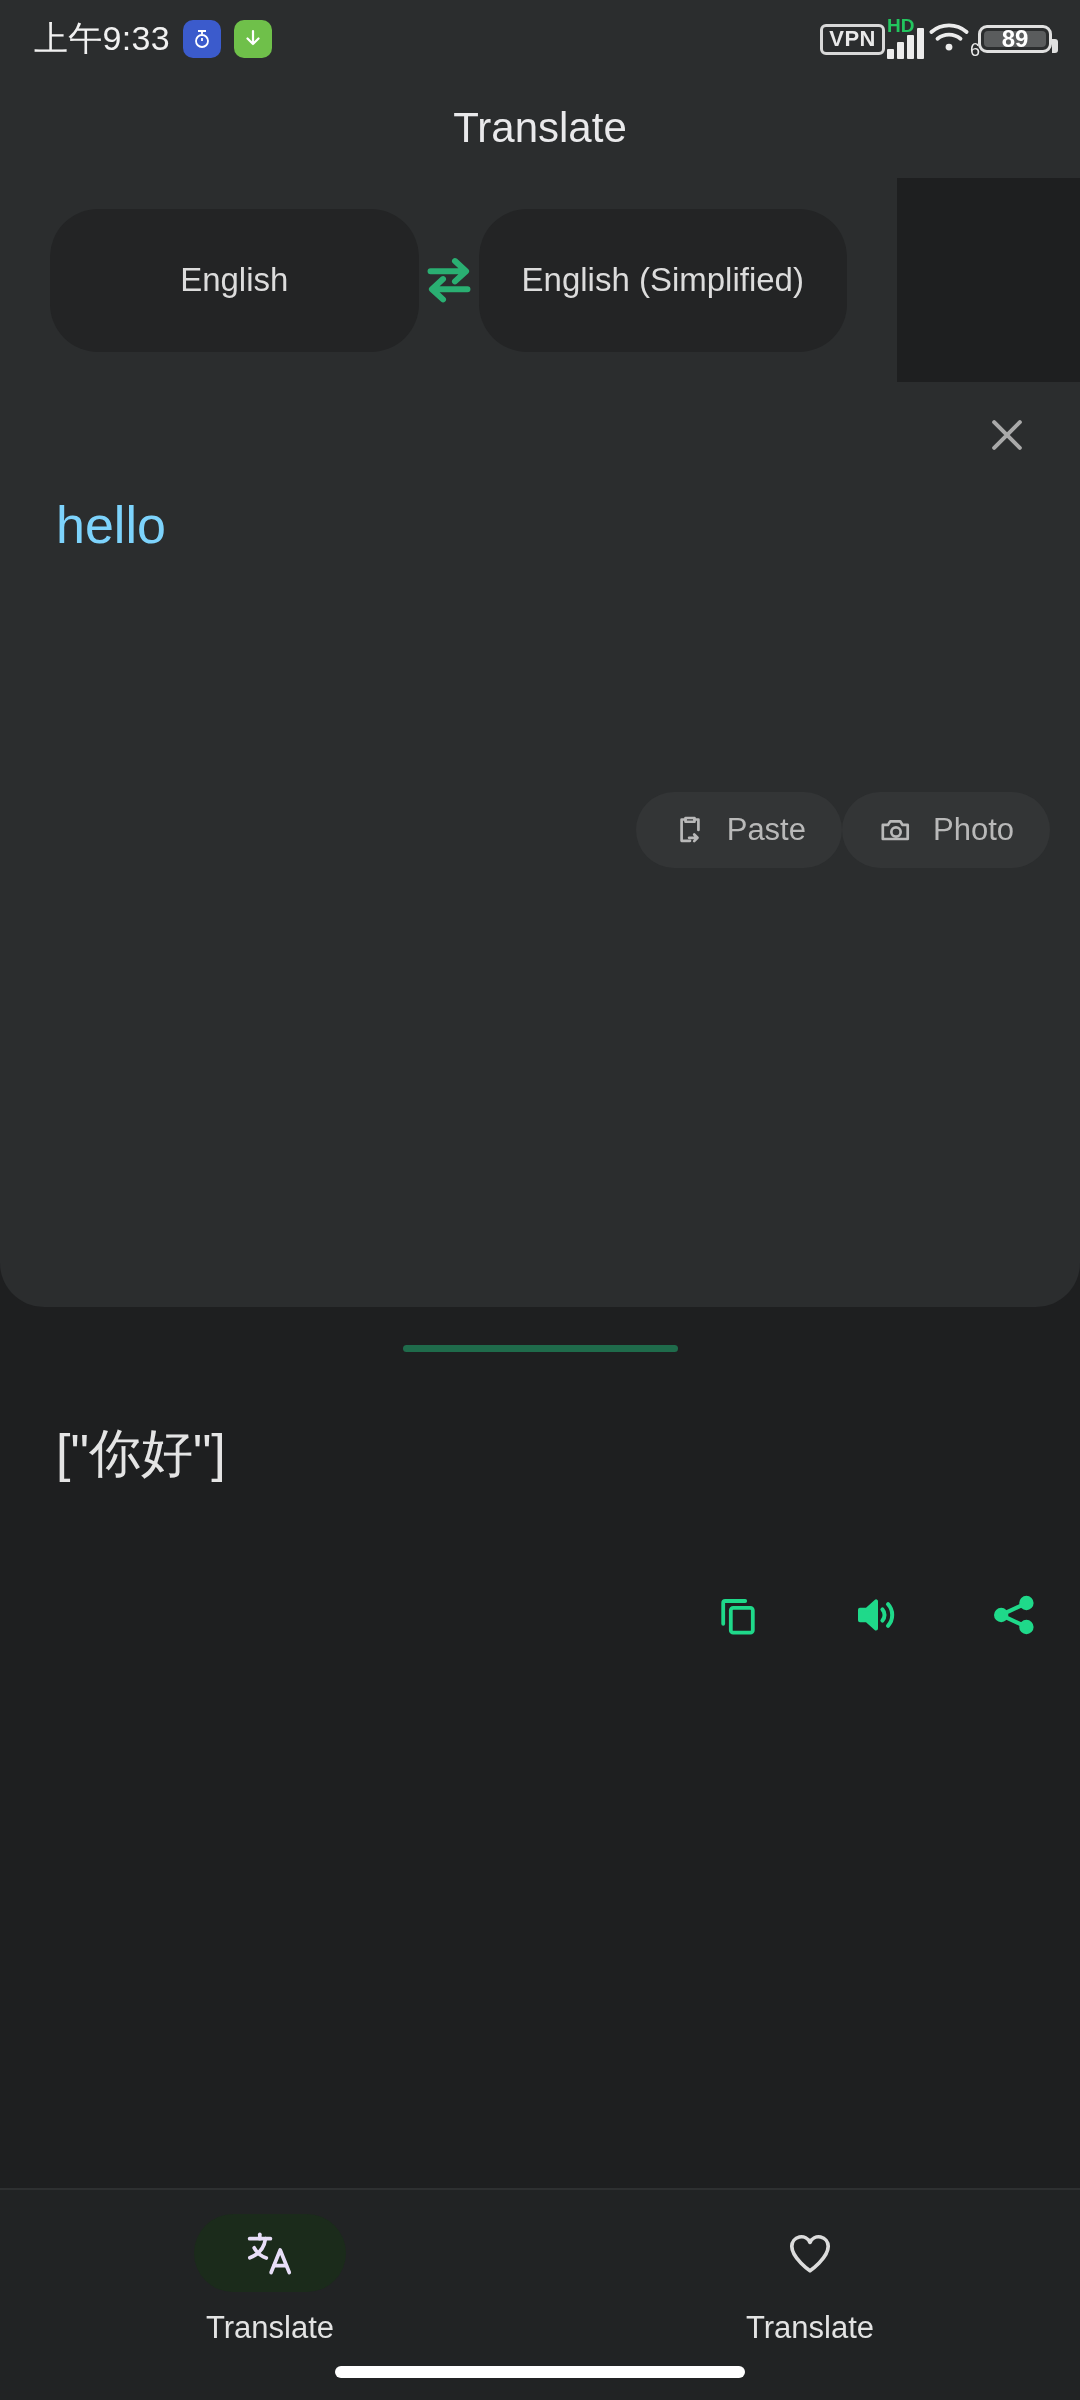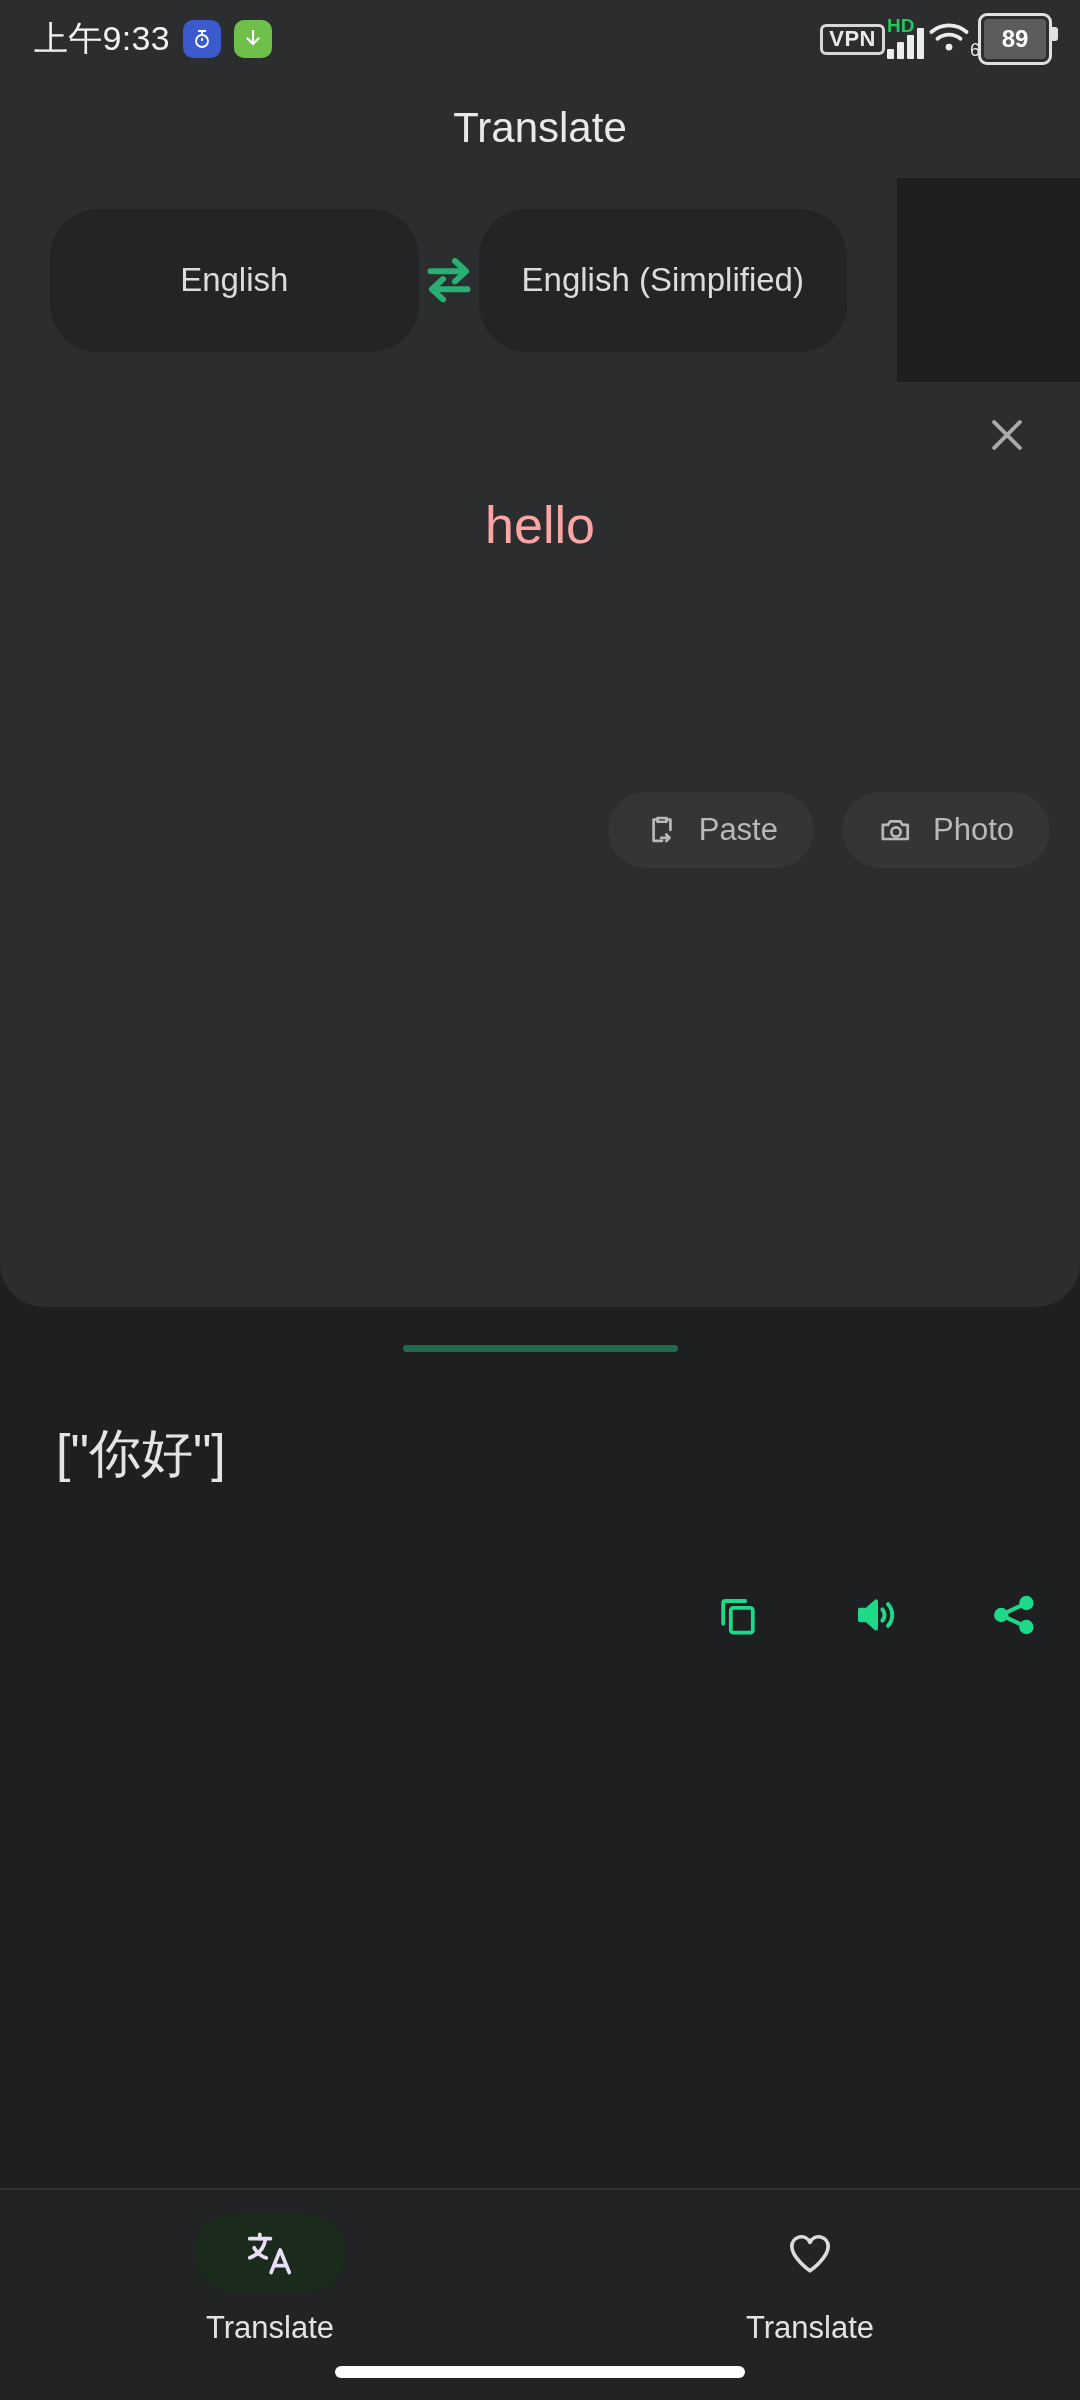--- a/index.html
+++ b/index.html
@@ -31,21 +31,21 @@
     letter-spacing:.5px;
   }
   .signal-wrap { position:relative; display:flex; align-items:flex-end; gap:3px; height:40px; }
   .hd-label { position:absolute; top:-4px; left:0; font-size:19px; font-weight:bold; color:#22c55e; }
   .bars { display:flex; align-items:flex-end; gap:3px; margin-top:16px; }
   .bars i { width:7px; background:#ececec; border-radius:1px; display:block; }
   .wifi-wrap { position:relative; width:50px; height:40px; }
   .wifi-num { position:absolute; right:-4px; bottom:-2px; font-size:18px; color:#ececec; }
   .batt {
     position:relative; display:flex; align-items:flex-end;
-    border:3px solid #e0e0e0; border-radius:9px; width:74px; height:52px;
+    border:3px solid #e0e0e0; border-radius:9px; width:74px; height:28px;
     padding:3px;
   }
   .batt::after { content:""; position:absolute; right:-9px; top:11px;
                  width:6px; height:14px; background:#e0e0e0; border-radius:0 3px 3px 0; }
   .batt-fill { background:#5a5c5d; border-radius:4px; width:100%; height:100%;
                display:flex; align-items:center; justify-content:center;
                color:#fff; font-size:24px; font-weight:bold; }
 
   
   .title {
@@ -81,26 +81,26 @@
   }
   .clear-row { position:absolute; top:0; right:0; width:100%; height:100px; }
   .clear-btn {
     position:absolute; right:42px; top:22px; width:62px; height:62px;
     display:flex; align-items:center; justify-content:center;
   }
   .clear-btn svg { width:44px; height:44px; }
 
   .src-text {
     position:absolute; top:112px; left:56px; right:56px;
-    color:#fca5a5; font-size:52px; line-height:1.2; font-weight:400;text-align:center;
+    color:#7dd3fc; font-size:52px; line-height:1.2; font-weight:400;
   }
 
   .quickbtns {
     position:absolute; top:410px; right:30px;
-    display:flex; gap:28px;
+    display:flex; 
   }
   .qbtn {
     background:#333536; border-radius:44px; height:76px;
     display:flex; align-items:center; gap:19px;
     padding:0 36px; color:#b9b9b9; font-size:31px;
   }
   .qbtn svg { width:36px; height:36px; }
 
   .divider {
     position:absolute; top:963px; left:403px;

